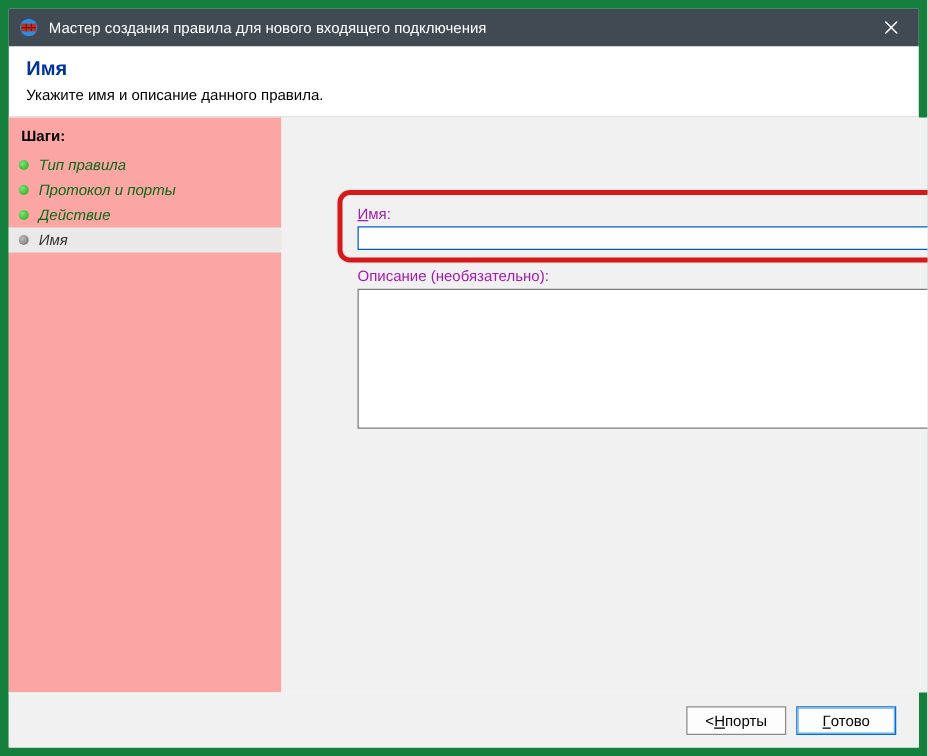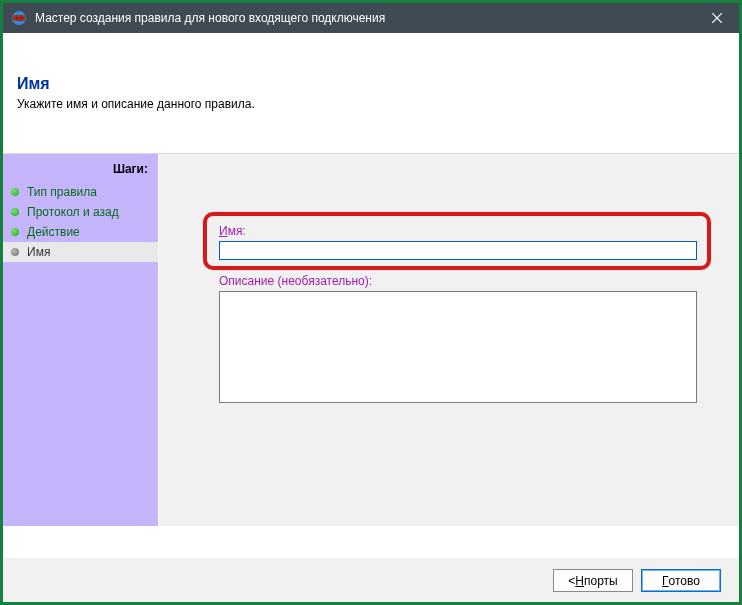--- a/index.html
+++ b/index.html
@@ -6,25 +6,24 @@
   html, body {
     margin: 0; padding: 0;
     width: 742px; height: 605px;
     font-family: "Segoe UI", Tahoma, sans-serif;
     font-size: 12px;
     background: #fff;
     overflow: hidden;
   }
   .outer {
     width: 742px; height: 605px;
-    border: 3px solid #15803d;
+    border: 7px solid #15803d;
     background: #fff;
     display: flex;
     flex-direction: column;
-    gap: 32px;
   }
   .titlebar {
     height: 30px;
     background: #404a52;
     color: #fff;
     display: flex;
     align-items: center;
     padding: 0 0 0 8px;
     flex-shrink: 0;
   }
@@ -52,38 +51,38 @@
   .page-subtitle {
     font-size: 12px; color: #000000;
   }
   .body-area {
     flex: 1;
     display: flex;
     border-top: 1px solid #d9d9d9;
     min-height: 0;
   }
   .sidebar {
-    width: 156px;
-    background: #c4b5fd;
+    width: 219px;
+    background: #fca5a5;
     border-right: 1px solid #fff;
     padding-top: 4px;
     flex-shrink: 0;
-    text-align: right;
   }
   .steps-caption {
     font-weight: 700;
     padding: 4px 10px 6px 10px;
     font-size: 12px;
   }
   .step {
     display: flex; align-items: center;
     height: 20px;
     padding: 0 10px 0 8px;
     font-size: 12px;
     cursor: default;
+    font-style: italic;
   }
   .step .bullet {
     width: 8px; height: 8px; border-radius: 50%;
     background: radial-gradient(circle at 35% 35%, #7fe27a, #1ea812);
     margin-right: 8px;
     flex-shrink: 0;
   }
   .step.done .lbl { color: #0a6b17; }
   .step.current {
     background: #e9e9e9;
@@ -192,21 +191,21 @@
 
   <div class="body-area">
     <div class="sidebar">
       <div class="steps-caption">Шаги:</div>
       <div class="step done">
         <span class="bullet"></span>
         <span class="lbl">Тип правила</span>
       </div>
       <div class="step done">
         <span class="bullet"></span>
-        <span class="lbl">Протокол и азад</span>
+        <span class="lbl">Протокол и порты</span>
       </div>
       <div class="step done">
         <span class="bullet"></span>
         <span class="lbl">Действие</span>
       </div>
       <div class="step current">
         <span class="bullet"></span>
         <span class="lbl">Имя</span>
       </div>
     </div>

